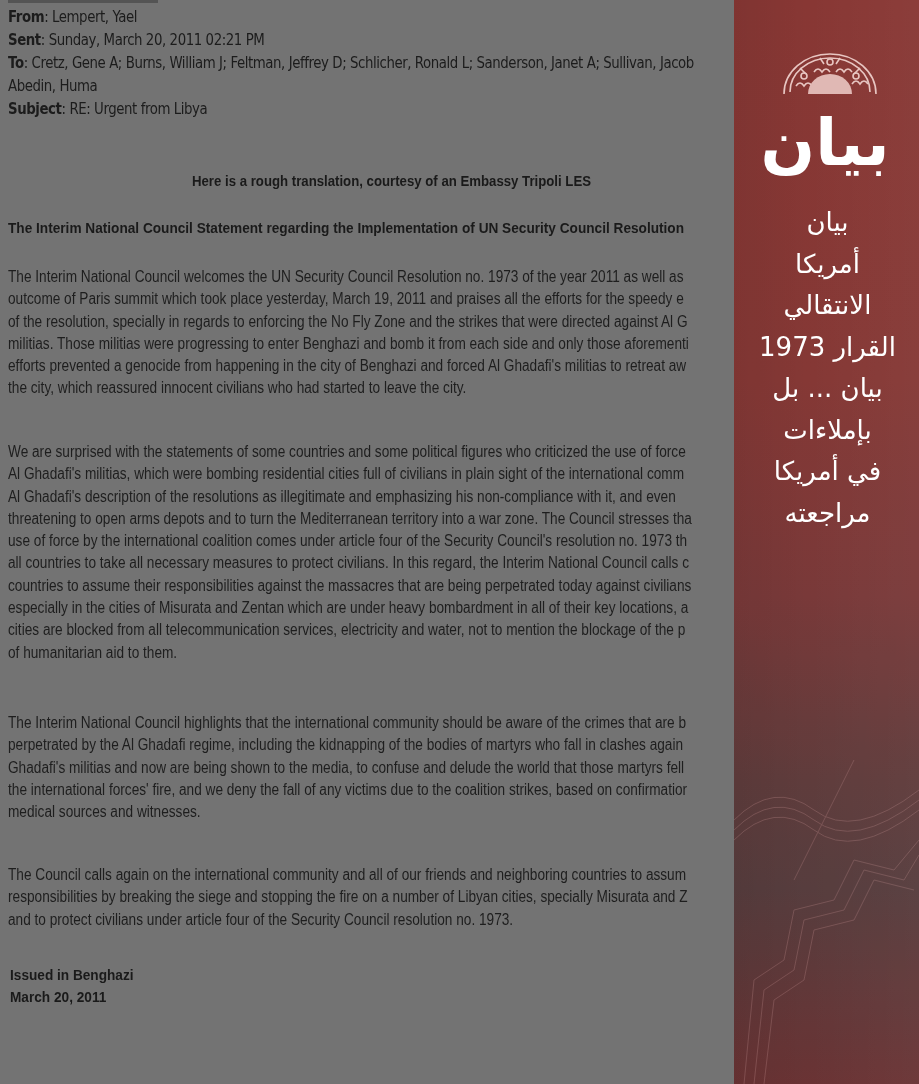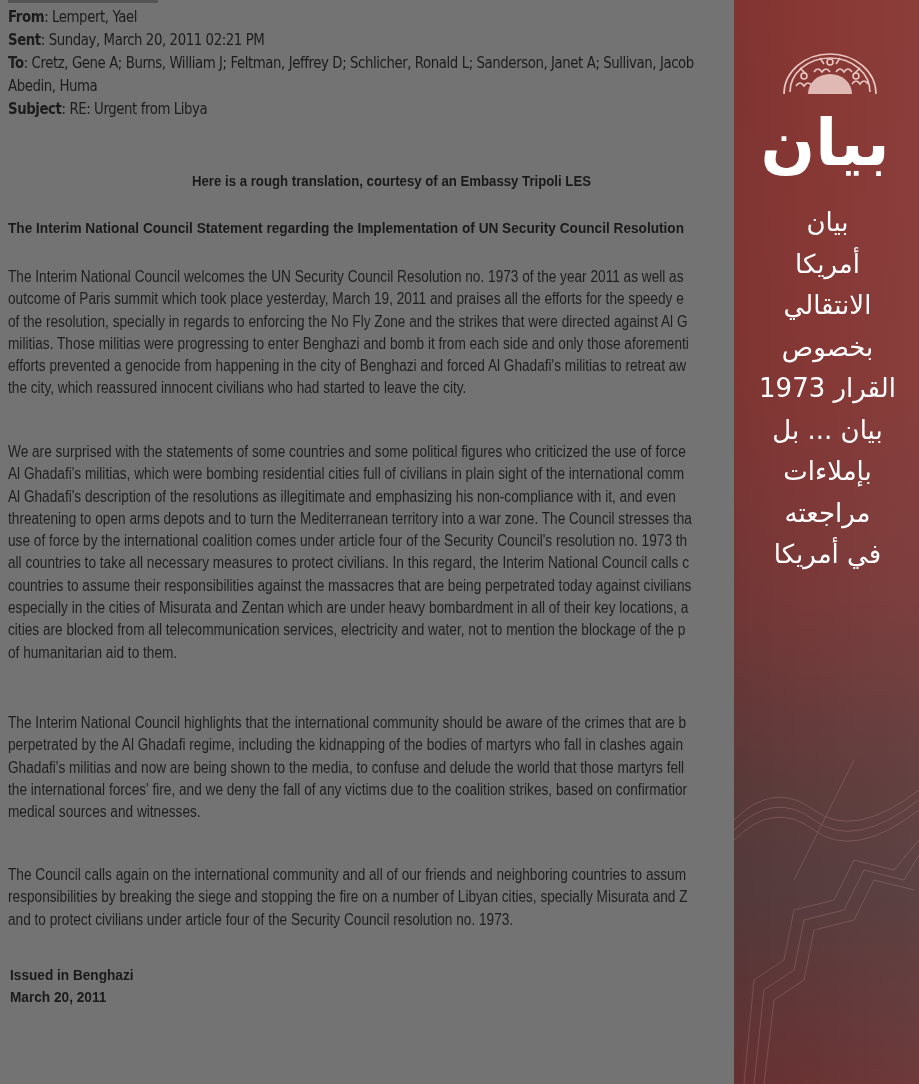--- a/index.html
+++ b/index.html
@@ -260,19 +260,18 @@
   </g>
   <path d="M28 44 A22 20 0 0 1 72 44 Z" fill="#e0b8b4"></path>
 </svg>
 
 <div class="brand">بيان</div>
 
 <div class="headline">
   <span>بيان</span>
   <span>أمريكا</span>
   <span>الانتقالي</span>
-  <span>بخصوص</span>
   <span>القرار 1973</span>
   <span>بيان ... بل</span>
   <span>بإملاءات</span>
+  <span>في أمريكا</span>
   <span>مراجعته</span>
-  <span>في أمريكا</span>
 </div>
 
 </body></html>

